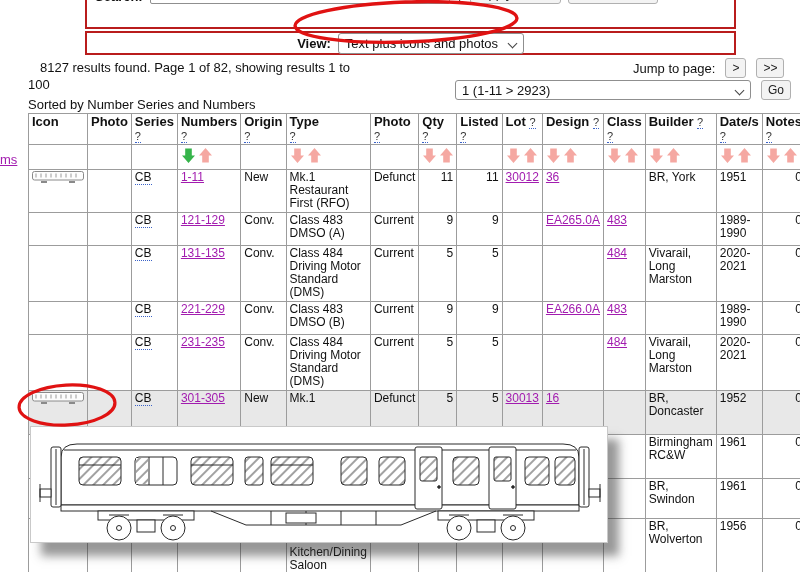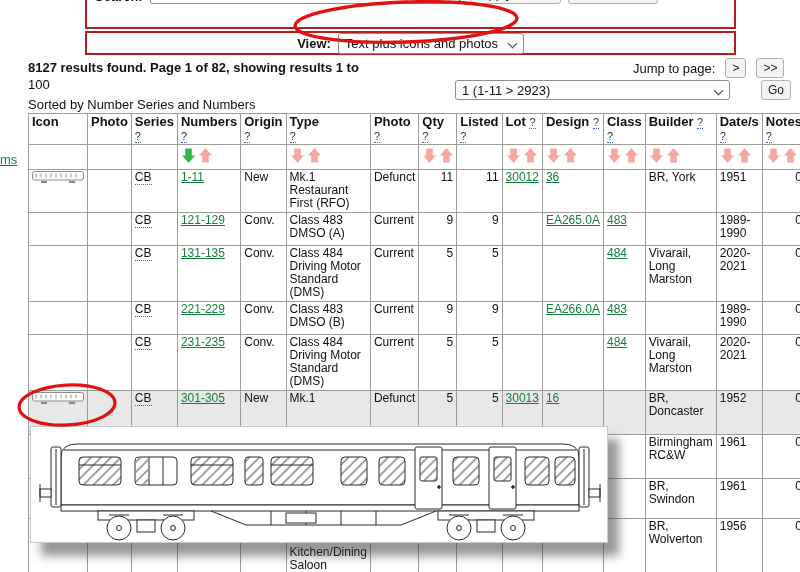--- a/index.html
+++ b/index.html
@@ -15,24 +15,24 @@
        padding:2px 9px;height:21px;box-sizing:border-box;color:#222;line-height:15px;}
   .btn.sm{padding:2px 6px;height:20px;font-size:12px;}
   #view-box{left:85px;top:31px;width:651px;height:24px;display:flex;align-items:center;justify-content:center;gap:7px;}
   .sel{position:relative;background:#fff;border:1px solid #8f8f8f;border-radius:3px;height:21px;box-sizing:border-box;
        font-size:13px;padding:2px 22px 2px 6px;white-space:nowrap;overflow:hidden;}
   .sel::after{content:"";position:absolute;right:7px;top:6px;width:6px;height:6px;
        border-right:1.6px solid #444;border-bottom:1.6px solid #444;transform:rotate(45deg);}
   
   .abs{position:absolute;font-size:13px;}
   #jump{left:633px;top:58px;display:flex;gap:10px;align-items:center;}
-  #page-select{position:absolute;left:455px;top:80px;width:275px;height:20px;}
+  #page-select{position:absolute;left:455px;top:80px;width:296px;height:20px;}
   #go-btn{position:absolute;left:761px;top:80px;}
   #partial-link{left:0px;top:152px;}
-  a, .linkish{color:#15803d;text-decoration:underline;cursor:pointer;}
+  a, .linkish{color:#a21caf;text-decoration:underline;cursor:pointer;}
   
   table{border-collapse:collapse;table-layout:fixed;position:absolute;left:28px;top:113px;background:#fff;z-index:1;}
   th,td{border:1px solid #9c9c9c;vertical-align:top;padding:1px 3px;font-size:12px;line-height:13px;}
   th{font-weight:bold;text-align:left;font-size:13px;line-height:14px;}
   td.num{text-align:right;margin-top:20px;}
   tr.hl td{background:#e8e8e8;}
   .help{font-weight:normal;font-size:11px;color:#333;border-bottom:1px dotted #3a62c8;}
   .dotted-term{border-bottom:1px dotted #3a62c8;}
   .arrows{display:flex;gap:4px;padding:2px 0 1px 1px;}
   
@@ -56,21 +56,21 @@
     </div>
   </div>
 
   <div class="fbox" id="view-box">
     <span class="blabel">View:</span>
     <span class="sel" style="width:186px">
       <span>Text plus icons and photos</span>
     </span>
   </div>
 
-  <div class="abs" style="left:28px;top:60px;font-weight:bold;">8127 results found. Page 1 of 82, showing results 1 to</div>
+  <div class="abs" style="left:40px;top:60px;">8127 results found. Page 1 of 82, showing results 1 to</div>
   <div class="abs" style="left:28px;top:77px;">100</div>
   <div class="abs" style="left:28px;top:97px;">Sorted by Number Series and Numbers</div>
 
   <div class="abs" id="jump">
     <span>Jump to page:</span>
     <button class="btn sm">&gt;</button>
     <button class="btn sm">&gt;&gt;</button>
   </div>
   <span class="sel" id="page-select">
     <span>1 (1-11 &gt; 2923)</span>

